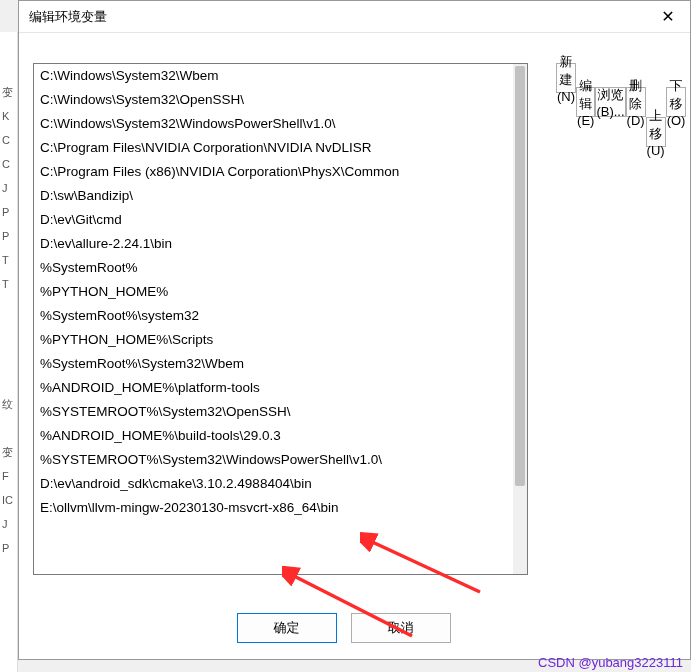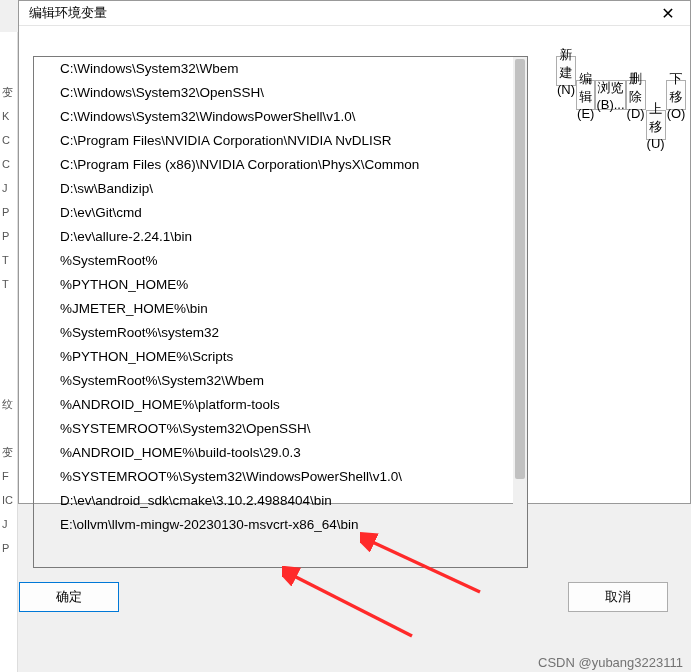--- a/index.html
+++ b/index.html
@@ -10,21 +10,21 @@
       width: 691px;
       height: 672px;
       position: relative;
       overflow: hidden;
     }
     .dialog {
       position: absolute;
       left: 18px;
       top: 0;
       width: 673px;
-      height: 504px;
+      height: 660px;
       background: #fff;
       border: 1px solid #999;
       display: flex;
       flex-direction: column;
     }
     .titlebar {
       height: 32px;
       display: flex;
       align-items: center;
       padding: 0 10px;
@@ -40,21 +40,20 @@
       flex: 1;
       display: flex;
       padding: 30px 22px 0 14px;
       gap: 28px;
     }
     .list-wrap {
       flex: 1;
       border: 1px solid #7a7a7a;
       height: 512px;
       display: flex;
-      padding-left: 20px;
     }
     .list {
       flex: 1;
       overflow: hidden;
     }
     .list-item {
       height: 24px;
       padding: 0 6px;
       line-height: 24px;
       white-space: nowrap;
@@ -88,31 +87,31 @@
       font-family: inherit;
       cursor: pointer;
       display: flex;
       align-items: center;
       justify-content: center;
     }
     .gap-md { margin-top: 24px; }
     .gap-lg { margin-top: 54px; }
     .footer {
       display: flex;
-      justify-content: space-between;
+      justify-content: center;
       gap: 14px;
       padding: 14px 22px 16px 0;
     }
     .footer .btn { width: 100px; }
     .footer .btn.primary { border-color: #0078d7; }
     .watermark {
       position: absolute;
       right: 8px;
       bottom: 2px;
-      color: #737373;
+      color: #6d28d9;
       font-size: 13px;
       pointer-events: none;
     }
     .arrow {
       position: absolute;
       pointer-events: none;
     }
     .bg-strip {
       position: absolute;
       left: 0; top: 32px; bottom: 0;
@@ -165,21 +164,20 @@
         <div class="list-item">C:\Windows\System32\Wbem</div>
         <div class="list-item">C:\Windows\System32\OpenSSH\</div>
         <div class="list-item">C:\Windows\System32\WindowsPowerShell\v1.0\</div>
         <div class="list-item">C:\Program Files\NVIDIA Corporation\NVIDIA NvDLISR</div>
         <div class="list-item">C:\Program Files (x86)\NVIDIA Corporation\PhysX\Common</div>
         <div class="list-item">D:\sw\Bandizip\</div>
         <div class="list-item">D:\ev\Git\cmd</div>
         <div class="list-item">D:\ev\allure-2.24.1\bin</div>
         <div class="list-item">%SystemRoot%</div>
         <div class="list-item">%PYTHON_HOME%</div>
-        <div class="list-item">%JMETER_HOME%\bin</div>
         <div class="list-item">%SystemRoot%\system32</div>
         <div class="list-item">%PYTHON_HOME%\Scripts</div>
         <div class="list-item">%SystemRoot%\System32\Wbem</div>
         <div class="list-item">%ANDROID_HOME%\platform-tools</div>
         <div class="list-item">%SYSTEMROOT%\System32\OpenSSH\</div>
         <div class="list-item">%ANDROID_HOME%\build-tools\29.0.3</div>
         <div class="list-item">%SYSTEMROOT%\System32\WindowsPowerShell\v1.0\</div>
         <div class="list-item">D:\ev\android_sdk\cmake\3.10.2.4988404\bin</div>
         <div class="list-item">E:\ollvm\llvm-mingw-20230130-msvcrt-x86_64\bin</div>
       </div>

